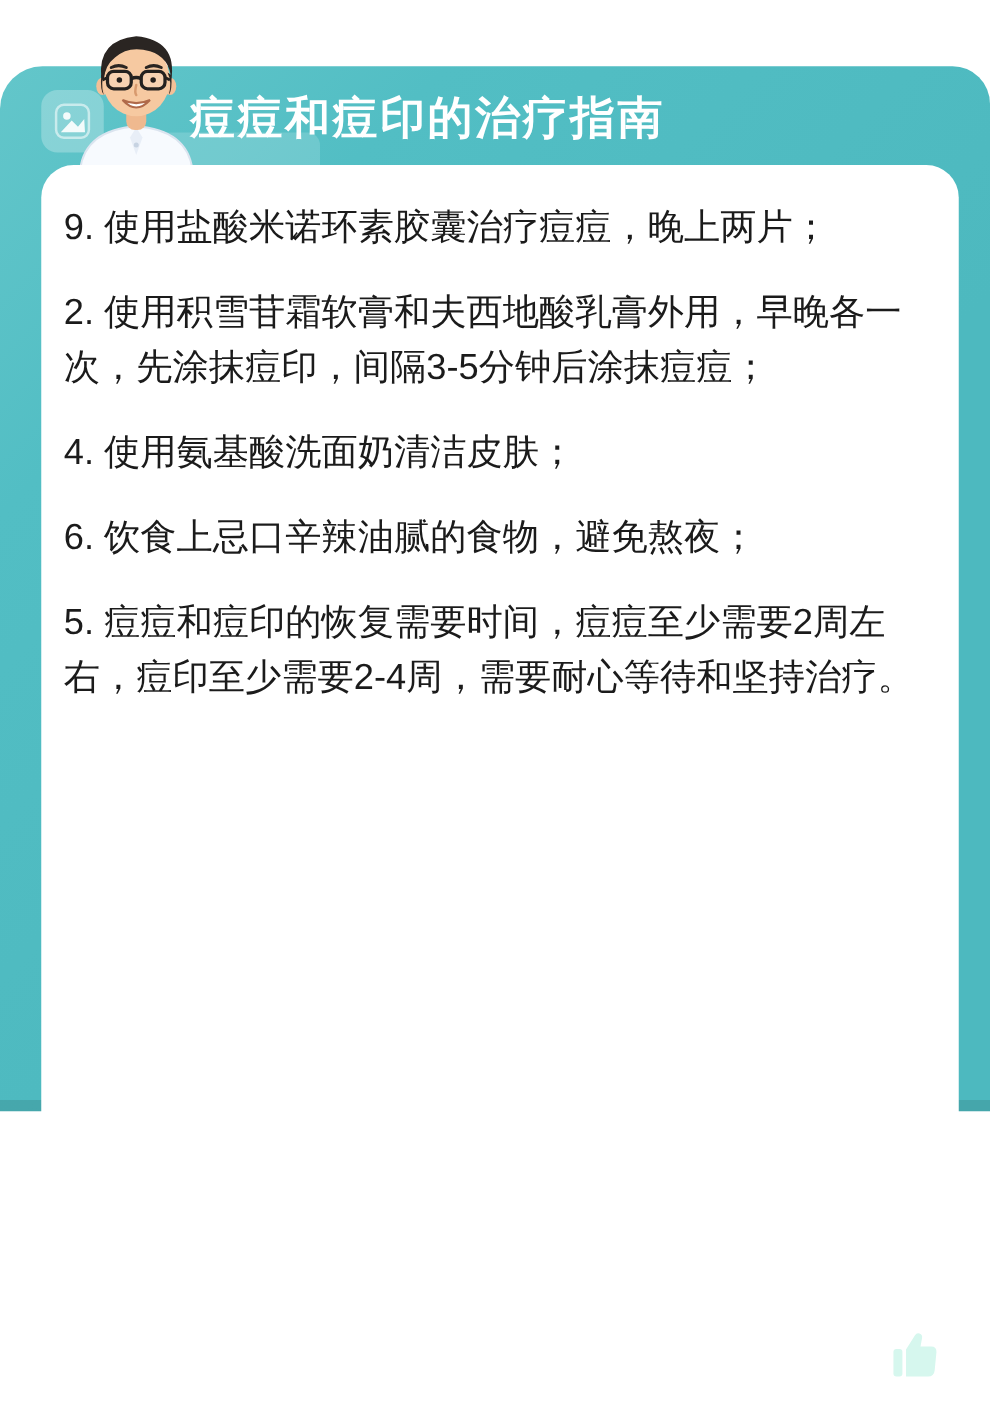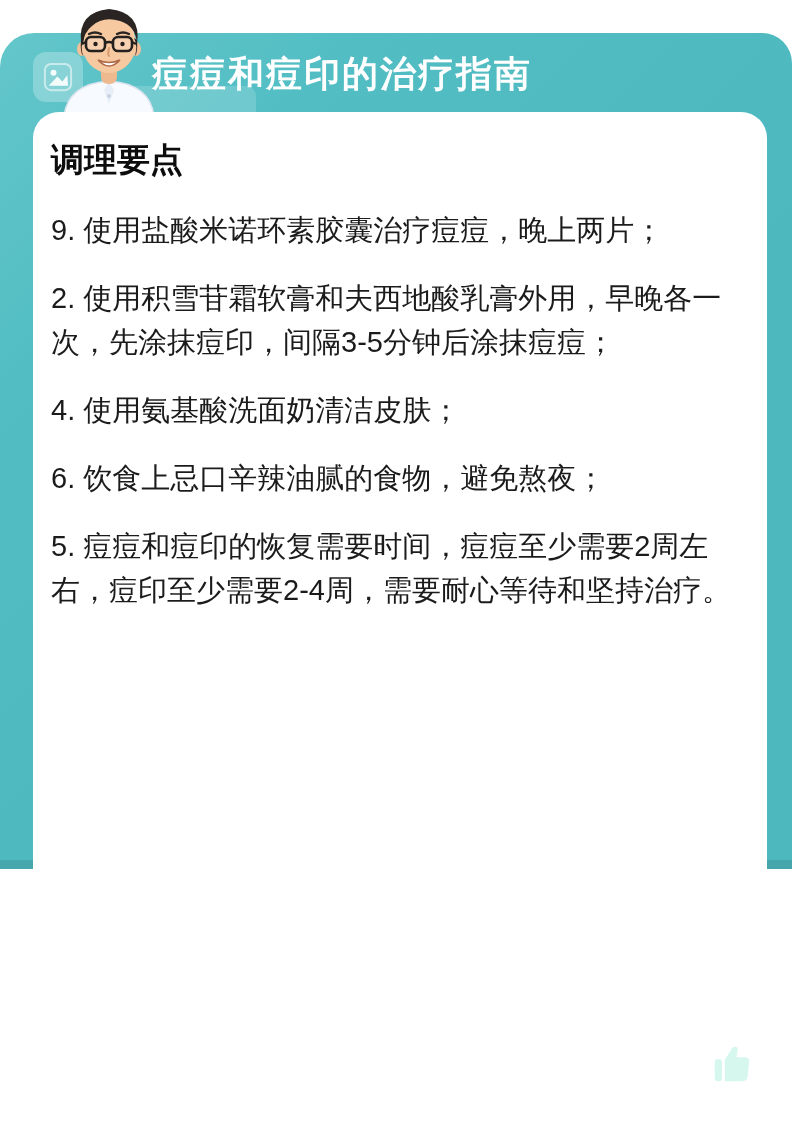--- a/index.html
+++ b/index.html
@@ -1,18 +1,18 @@
 <!DOCTYPE html>
 <html><head>
 <meta charset="utf-8">
 <style>
   * { margin:0; padding:0; box-sizing:border-box; }
   html,body { width:800px; height:1121px; background:#ffffff; overflow:hidden;
     font-family:"Liberation Sans","DejaVu Sans",sans-serif; }
-  .stage { position:relative; width:800px; height:869px; background:#ffffff; }
+  .stage { position:relative; width:800px; height:869px; background:#ffffff;margin-top:20px; }
 
   
   .panel { position:absolute; left:0; top:33px; width:792px; bottom:0;
     background:linear-gradient(135deg,#63c6ca 0%, #52bec4 22%, #4db9bf 60%, #4db9bf 100%);
     border-top-left-radius:34px; border-top-right-radius:30px; }
   .panel-bottom-shade { position:absolute; left:0; bottom:0; width:100%; height:9px;
     background:rgba(0,0,0,0.10); }
 
   
   .badge { position:absolute; left:33px; top:52px; width:50px; height:50px;
@@ -96,21 +96,20 @@
     <path d="M53 44 Q51.5 50 53 52" stroke="#d89a6e" stroke-width="2" fill="none" stroke-linecap="round"></path>
 
     <path d="M42 56 Q53 68 64 56 Q53 61 42 56 Z" fill="#ffffff" stroke="#b06a4a" stroke-width="1.6"></path>
   </svg>
 
   <div class="title">痘痘和痘印的治疗指南</div>
 
   <div class="card">
 
 
-    <h2 class="h-points">调理要点</h2>
     <p class="point">9. 使用盐酸米诺环素胶囊治疗痘痘，晚上两片；</p>
     <p class="point">2. 使用积雪苷霜软膏和夫西地酸乳膏外用，早晚各一次，先涂抹痘印，间隔3-5分钟后涂抹痘痘；</p>
     <p class="point">4. 使用氨基酸洗面奶清洁皮肤；</p>
     <p class="point">6. 饮食上忌口辛辣油腻的食物，避免熬夜；</p>
     <p class="point">5. 痘痘和痘印的恢复需要时间，痘痘至少需要2周左右，痘印至少需要2-4周，需要耐心等待和坚持治疗。</p>
   </div>
 
   <div class="footer">
     <div class="info-icon">!</div>
     <div class="notice">京东互联网医院提醒您：内容仅供参考，如有相关疾病，请咨询专业医生，获取最适合您的治疗方案</div>

